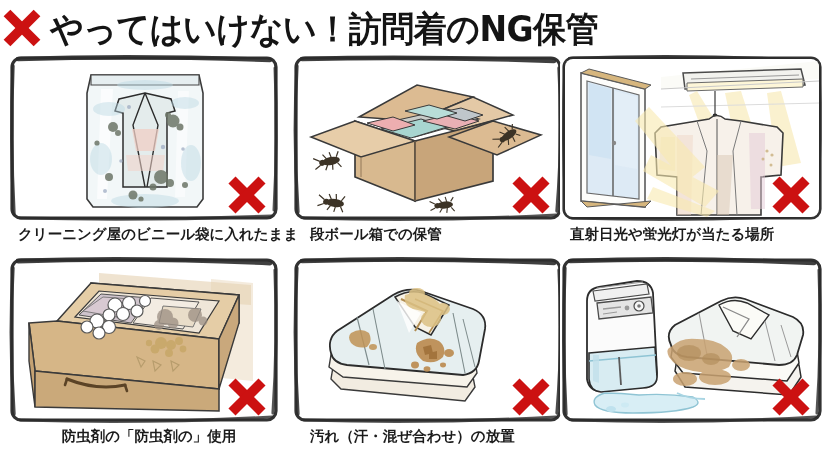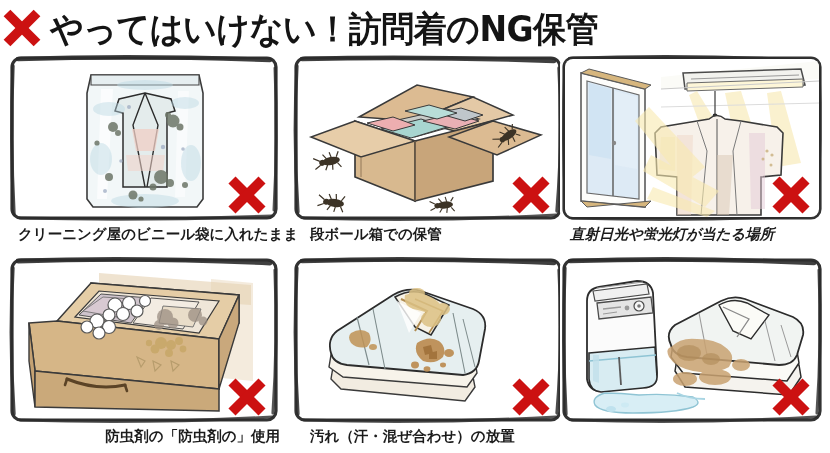--- a/index.html
+++ b/index.html
@@ -41,21 +41,21 @@
   .grid{
     position:absolute;left:0;top:54px;width:830px;height:399px;
   }
   .cell{
     position:absolute;
     width:272px;
     height:196px;
   }
   .cell.c0{left:8px;}
   .cell.c1{left:292px;}
-  .cell.c2{left:560px;width:264px;font-style:italic;}
+  .cell.c2{left:560px;width:264px;}
   .cell.r0{top:0px;}
   .cell.r1{top:202px;}
 
   .panel{
     position:relative;
     width:100%;
     height:168px;
     background:#ffffff;
     border-radius:10px;
     box-sizing:border-box;
@@ -82,21 +82,21 @@
     left:0;top:170px;
     width:100%;
     text-align:center;
     font-family:"DejaVu Sans","Liberation Sans",sans-serif;
     font-size:14.5px;
     font-weight:bold;
     color:#1b1b1b;
     line-height:1.5;
     white-space:nowrap;
   }
-  .cell.c0 .caption{text-align:right;padding-left:10px;box-sizing:border-box;}
+  .cell.c0 .caption{text-align:center;padding-left:10px;box-sizing:border-box;}
   .cell.c1 .caption{text-align:left;padding-left:18px;box-sizing:border-box;}
   .cell.c2 .caption{text-align:left;padding-left:10px;box-sizing:border-box;}
 </style>
 </head>
 <body>
 
 <div id="infographic">
 
   <div class="title-bar">
     <span class="title-x">

